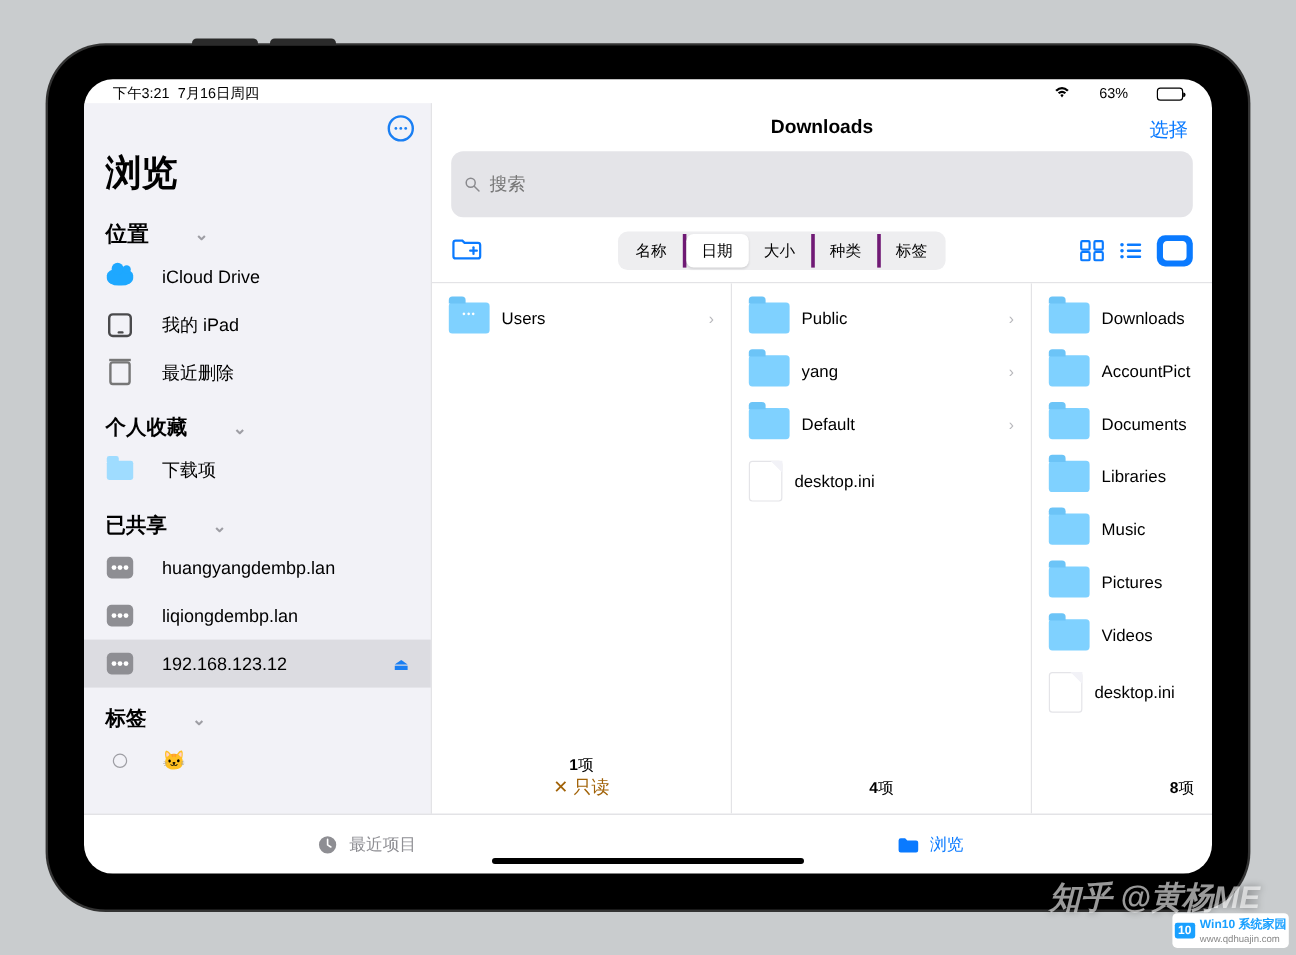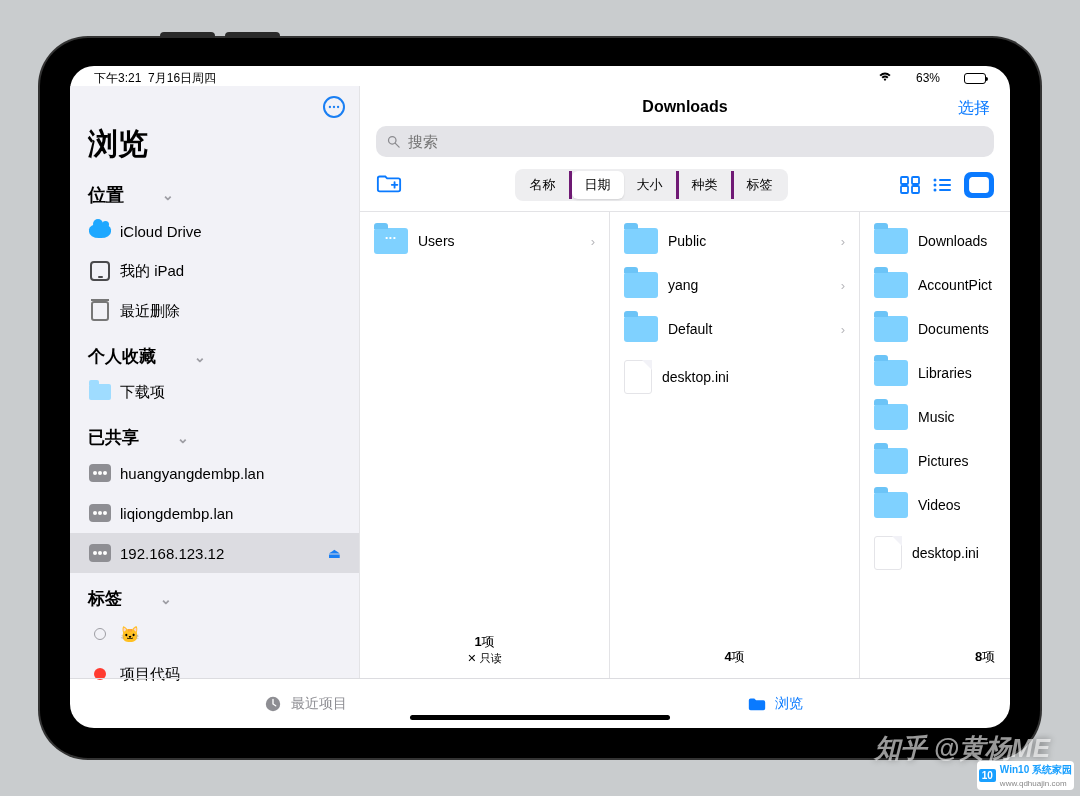--- a/index.html
+++ b/index.html
@@ -53,21 +53,21 @@
   .circle-more svg { width:14px; height:14px; }
   .sidebar h1 { font-size:30px; font-weight:700; padding:4px 18px 6px; }
   .section-header {
     display:flex; align-items:center; justify-content:flex-start;
     padding:12px 18px 4px; font-size:18px; font-weight:700; color:#000;gap:38px;
   }
   .section-header.sub { font-size:17px; padding-top:14px;}
   .chev-down { color:#9e9ea4; font-size:14px; }
   .side-list { display:flex; flex-direction:column; }
   .side-item {
-    display:flex; align-items:center; gap:8px; padding:8px 18px;
+    display:flex; align-items:center; gap:23px; padding:8px 18px;
     font-size:15px; color:#000;
   }
   .side-item.selected { background:#dcdce1; }
   .side-icon { width:24px; height:24px; display:flex; align-items:center; justify-content:center; flex-shrink:0; }
   .eject { margin-left:auto; color:#1a7ff3; font-size:14px; }
   .tag-dot { width:12px; height:12px; border-radius:50%; border:1.5px solid #9e9ea4; }
   .tag-dot.red { background:#ff3b30; border:none; }
   .emoji { font-size:16px; }
   .icloud-icon { width:22px; height:14px; background:#1ea8ff; border-radius:40% 40% 45% 45%; position:relative; }
   .icloud-icon::before { content:""; position:absolute; left:4px; top:-5px; width:10px; height:10px; background:#1ea8ff; border-radius:50%; }
@@ -81,21 +81,21 @@
   .network-icon { width:22px; height:18px; background:#8e8e93; border-radius:4px; display:flex; align-items:center; justify-content:center; gap:1px;}
   .network-icon span { width:4px; height:4px; border-radius:50%; background:#fff; }
   
   .main { flex:1; display:flex; flex-direction:column; min-width:0; }
   .main-header { text-align:center; padding:12px 16px 6px; position:relative; }
   .main-title { font-size:16px; font-weight:700; }
   .select-btn { position:absolute; right:20px; top:12px; color:#0a7aff; font-size:16px; }
   .search-wrap { padding:4px 16px 10px; }
   .search {
     background:#e4e4e8; border-radius:10px; display:flex; align-items:center;
-    padding:7px 10px; color:#8a8a8e;
+    padding:19px 10px; color:#8a8a8e;
   }
   .search svg { width:15px; height:15px; margin-right:7px; }
   .search input { border:none; background:transparent; font-size:15px; flex:1; outline:none; color:#000; }
   .toolbar { display:flex; align-items:center; justify-content:space-between; padding:2px 16px 10px; }
   .newfolder-icon { color:#0a7aff; }
   .newfolder-icon svg { width:26px; height:22px; }
   .seg {
     display:flex; background:#eeeef0; border-radius:8px; padding:2px; font-size:13px;
   }
   .seg .opt { padding:5px 13px; color:#000; border-right:3px solid #701a75; }
@@ -116,21 +116,21 @@
     display:flex; align-items:center; gap:10px; padding:8px 8px; border-radius:6px;
   }
   .row .label { font-size:14px; color:#000; flex:1; white-space:nowrap; overflow:hidden; text-overflow:ellipsis;}
   .row .chev { color:#b8b8bc; font-size:13px; }
   .folder-icon { width:34px; height:26px; background:#7fd1ff; border-radius:3px; position:relative; flex-shrink:0;}
   .folder-icon::before { content:""; position:absolute; top:-5px; left:0; width:14px; height:6px; background:#6cc4f7; border-radius:3px 3px 0 0;}
   .folder-icon.users::after { content:"•••"; position:absolute; left:0; right:0; top:5px; text-align:center; color:#fff; font-size:8px; letter-spacing:1px;}
   .file-icon { width:28px; height:34px; background:#fff; border:1px solid #e4e4e8; border-radius:3px; position:relative; flex-shrink:0;}
   .file-icon::before { content:""; position:absolute; right:-1px; top:-1px; border-top:10px solid #f2f2f7; border-left:10px solid transparent; }
   .col-footer { padding:8px 6px 12px; text-align:center; font-size:13px; color:#000;}
-  .col-footer .readonly { color:#000000; font-size:11px; display:flex; align-items:center; justify-content:center; gap:4px;}
+  .col-footer .readonly { color:#a16207; font-size:15px; display:flex; align-items:center; justify-content:center; gap:4px;}
   .tabbar {
     height:50px; border-top:1px solid #dcdce0; display:flex;
   }
   .tab { flex:1; display:flex; align-items:center; justify-content:center; gap:8px; font-size:14px; color:#8e8e93; }
   .tab.active { color:#0a7aff; }
   .tab svg { width:20px; height:18px; }
   .home-indicator { position:absolute; bottom:8px; left:50%; transform:translateX(-50%); width:260px; height:5px; background:#000; border-radius:3px; }
   
   .wm1 { position:absolute; right:30px; bottom:30px; font-size:26px; font-style:italic; color:rgba(255,255,255,.6); font-weight:600; text-shadow:0 0 6px rgba(0,0,0,.4); pointer-events:none;}
   .wm2 { position:absolute; right:6px; bottom:6px; background:#fff; padding:2px 2px; border-radius:4px; display:flex; align-items:center; gap:4px; font-size:10px; }
@@ -254,26 +254,20 @@
         <div class="section-header sub">
           <span>标签</span>
           <span class="chev-down">⌄</span>
         </div>
         <div class="side-list">
           <div class="side-item">
             <span class="side-icon">
                 <span class="tag-dot"></span>
               </span>
             <span class="emoji">🐱</span>
-          </div>
-          <div class="side-item">
-            <span class="side-icon">
-                <span class="tag-dot red"></span>
-              </span>
-            <span>项目代码</span>
           </div>
         </div>
       </aside>
 
       <section class="main">
         <div class="main-header">
           <span class="main-title">Downloads</span>
           <span class="select-btn">选择</span>
         </div>
         <div class="search-wrap">

